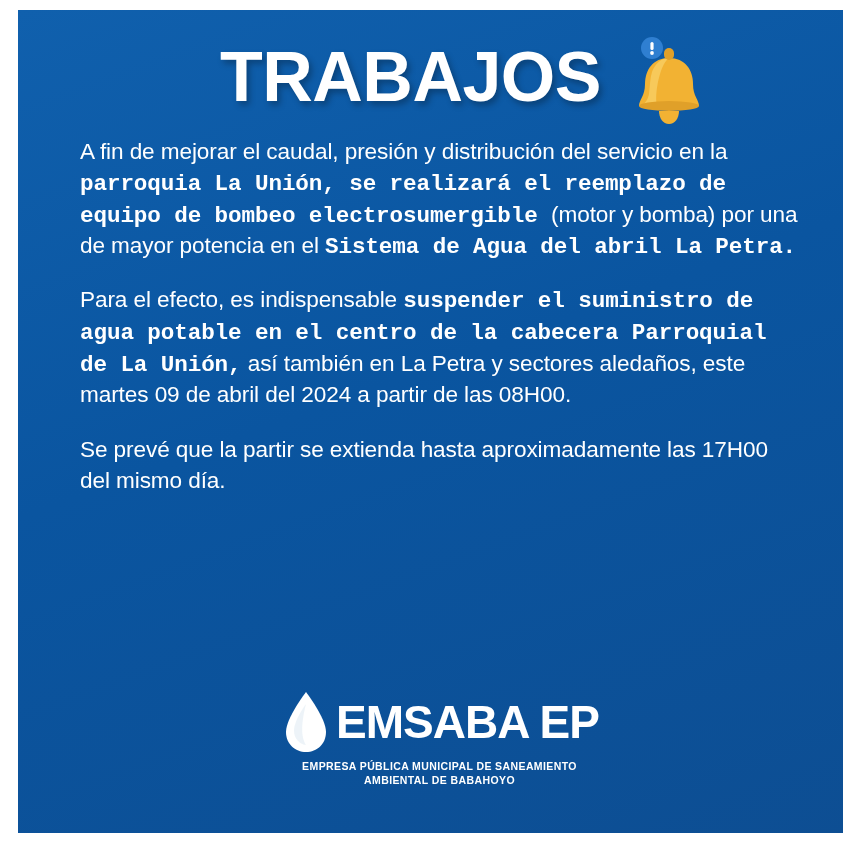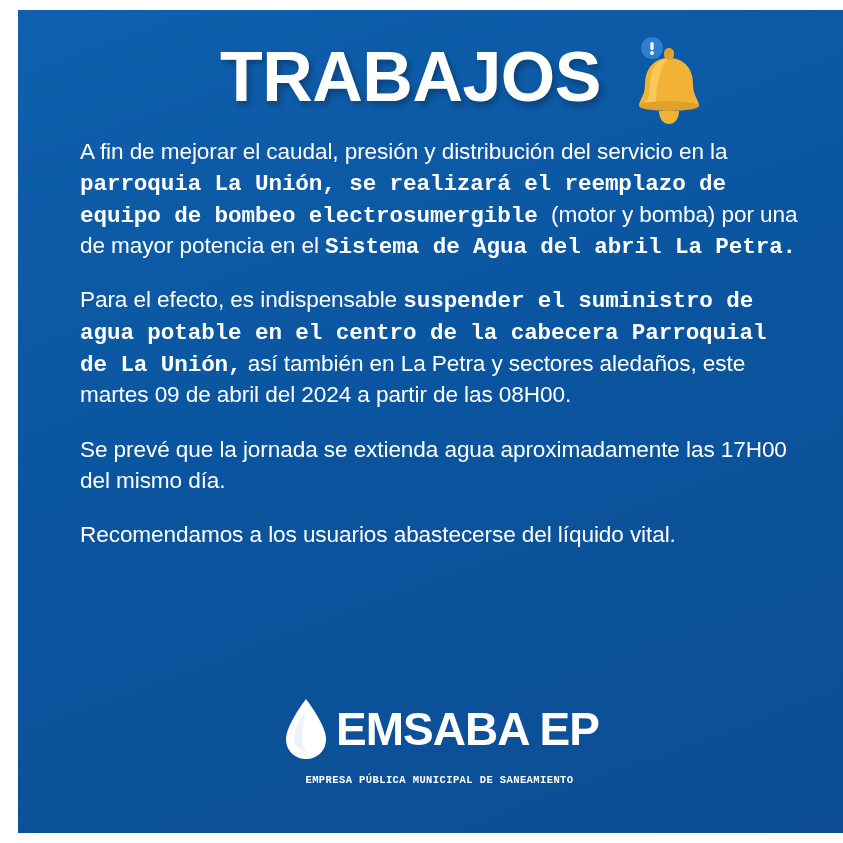--- a/index.html
+++ b/index.html
@@ -95,28 +95,27 @@
     position: relative;
   }
   .logo-text {
     font-size: 46px;
     font-weight: bold;
     color: #ffffff;
     letter-spacing: -1px;
     line-height: 1;
   }
   .logo-sub {
-    margin-top: 12px;
+    margin-top: 5px;
     color: #ffffff;
     font-size: 10.5px;
     font-weight: bold;
     letter-spacing: 0.4px;
     text-align: center;
     line-height: 1.35;
-    font-family: Liberation Mono, monospace;
   }
 </style>
 </head>
 <body>
 
 <div id="poster">
 
   <div class="title-block">
     <div class="title-line title-line-1">TRABAJOS</div>
 
@@ -139,36 +138,34 @@
   <div class="body-block">
     <p class="para">
       <span>A fin de mejorar el caudal, presión y distribución del servicio en la </span><b>parroquia La Unión, se realizará el reemplazo de equipo de bombeo electrosumergible </b><span>(motor y bomba) por una de mayor potencia en el </span><b>Sistema de Agua del abril La Petra.</b>
     </p>
 
     <p class="para small-gap">
       <span>Para el efecto, es indispensable </span><b>suspender el suministro de agua potable en el centro de la cabecera Parroquial de La Unión,</b><span> así también en La Petra y sectores aledaños, este martes 09 de abril del 2024 a partir de las 08H00.</span>
     </p>
 
     <p class="para small-gap">
-      <span>Se prevé que la jornada se extienda agua aproximadamente las 17H00 del mismo día.</span>
+      <span>Se prevé que la partir se extienda hasta aproximadamente las 17H00 del mismo día.</span>
     </p>
 
-    <p class="para">
-      <span>Recomendamos a los usuarios abastecerse del líquido vital.</span>
-    </p>
   </div>
 
   <div class="logo-block">
     <div class="logo-row">
       <span class="drop">
         <svg viewBox="0 0 52 64" width="52" height="64" aria-hidden="true">
           <path d="M26 2 C26 2 6 28 6 42 C6 54 15 62 26 62 C37 62 46 54 46 42 C46 28 26 2 26 2 Z" fill="#ffffff"></path>
           <path d="M26 14 C26 14 14 30 14 41 C14 48 19 54 26 55 C22 48 20 38 26 14 Z" fill="#dfe9f3" opacity="0.55"></path>
         </svg>
       </span>
       <span class="logo-text">EMSABA EP</span>
     </div>
     <div class="logo-sub">
       <div>EMPRESA PÚBLICA MUNICIPAL DE SANEAMIENTO</div>
+      <div>AMBIENTAL DE BABAHOYO</div>
     </div>
   </div>
 
 </div>
 
 </body></html>

